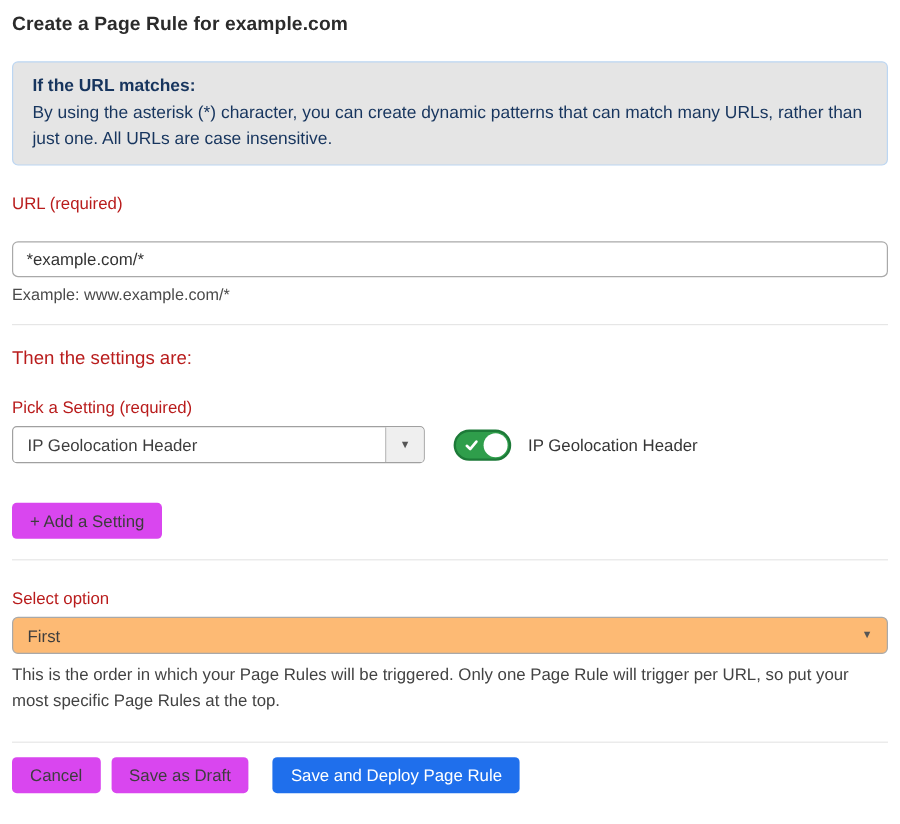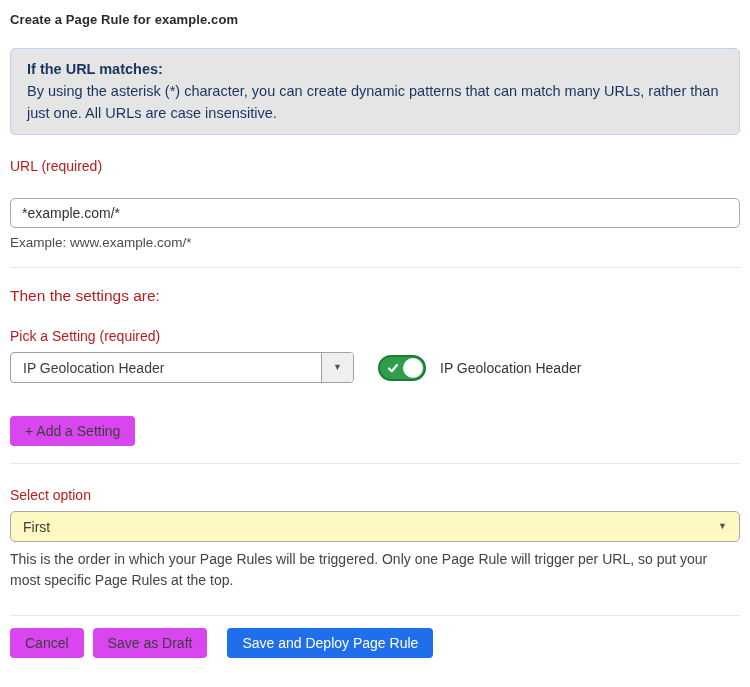--- a/index.html
+++ b/index.html
@@ -7,21 +7,21 @@
   body {
     width: 750px;
     height: 687px;
     font-family: "Liberation Sans", sans-serif;
     color: #2f2f2f;
     overflow: hidden;
   }
   .page { padding: 12px 10px 12px 10px; }
 
   h1.page-title {
-    font-size: 13px;
+    font-size: 16px;
     font-weight: 700;
     color: #2b2b2b;
     letter-spacing: 0.1px;
   }
 
   .info-box {
     margin-top: 21px;
     background: #e5e5e5;
     border: 1px solid #bcd6f2;
     border-radius: 5px;
@@ -173,21 +173,21 @@
   }
   .add-setting-btn { margin-top: 33px; }
 
   .wide-select {
     position: relative;
     margin-top: 8px;
     width: 730px;
     height: 31px;
     border: 1px solid #a9a9a9;
     border-radius: 5px;
-    background: #fef9c3;
+    background: #fdba74;
     display: flex;
     align-items: center;
     padding: 0 12px;
     cursor: pointer;
   }
   .wide-select .select-value {
     font-size: 14px;
     color: #3d3d3d;
     flex: 1;
   }

